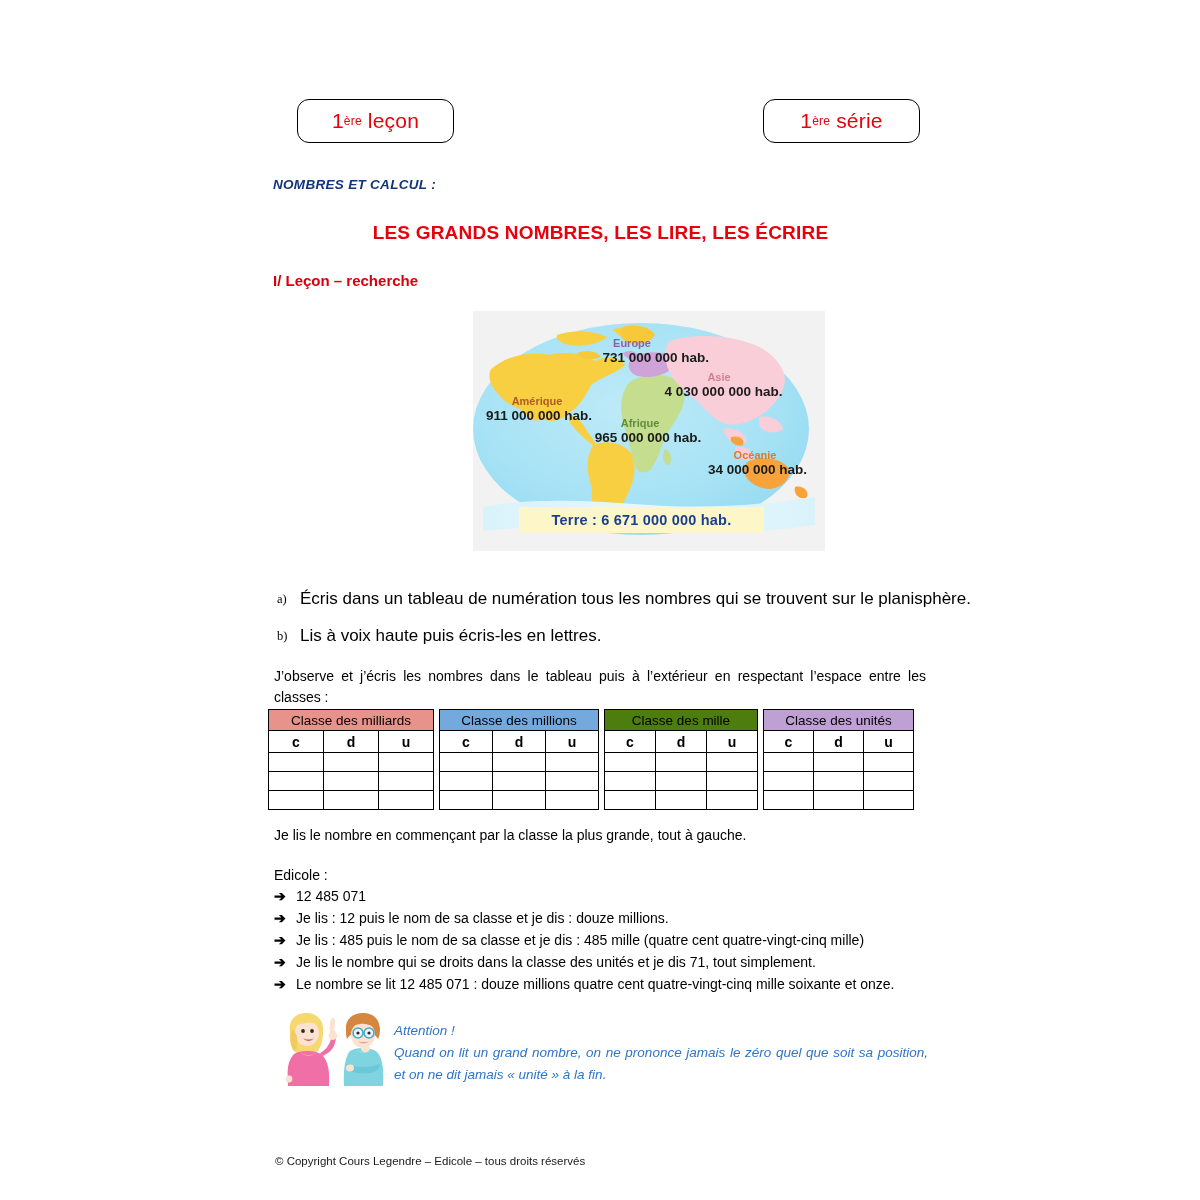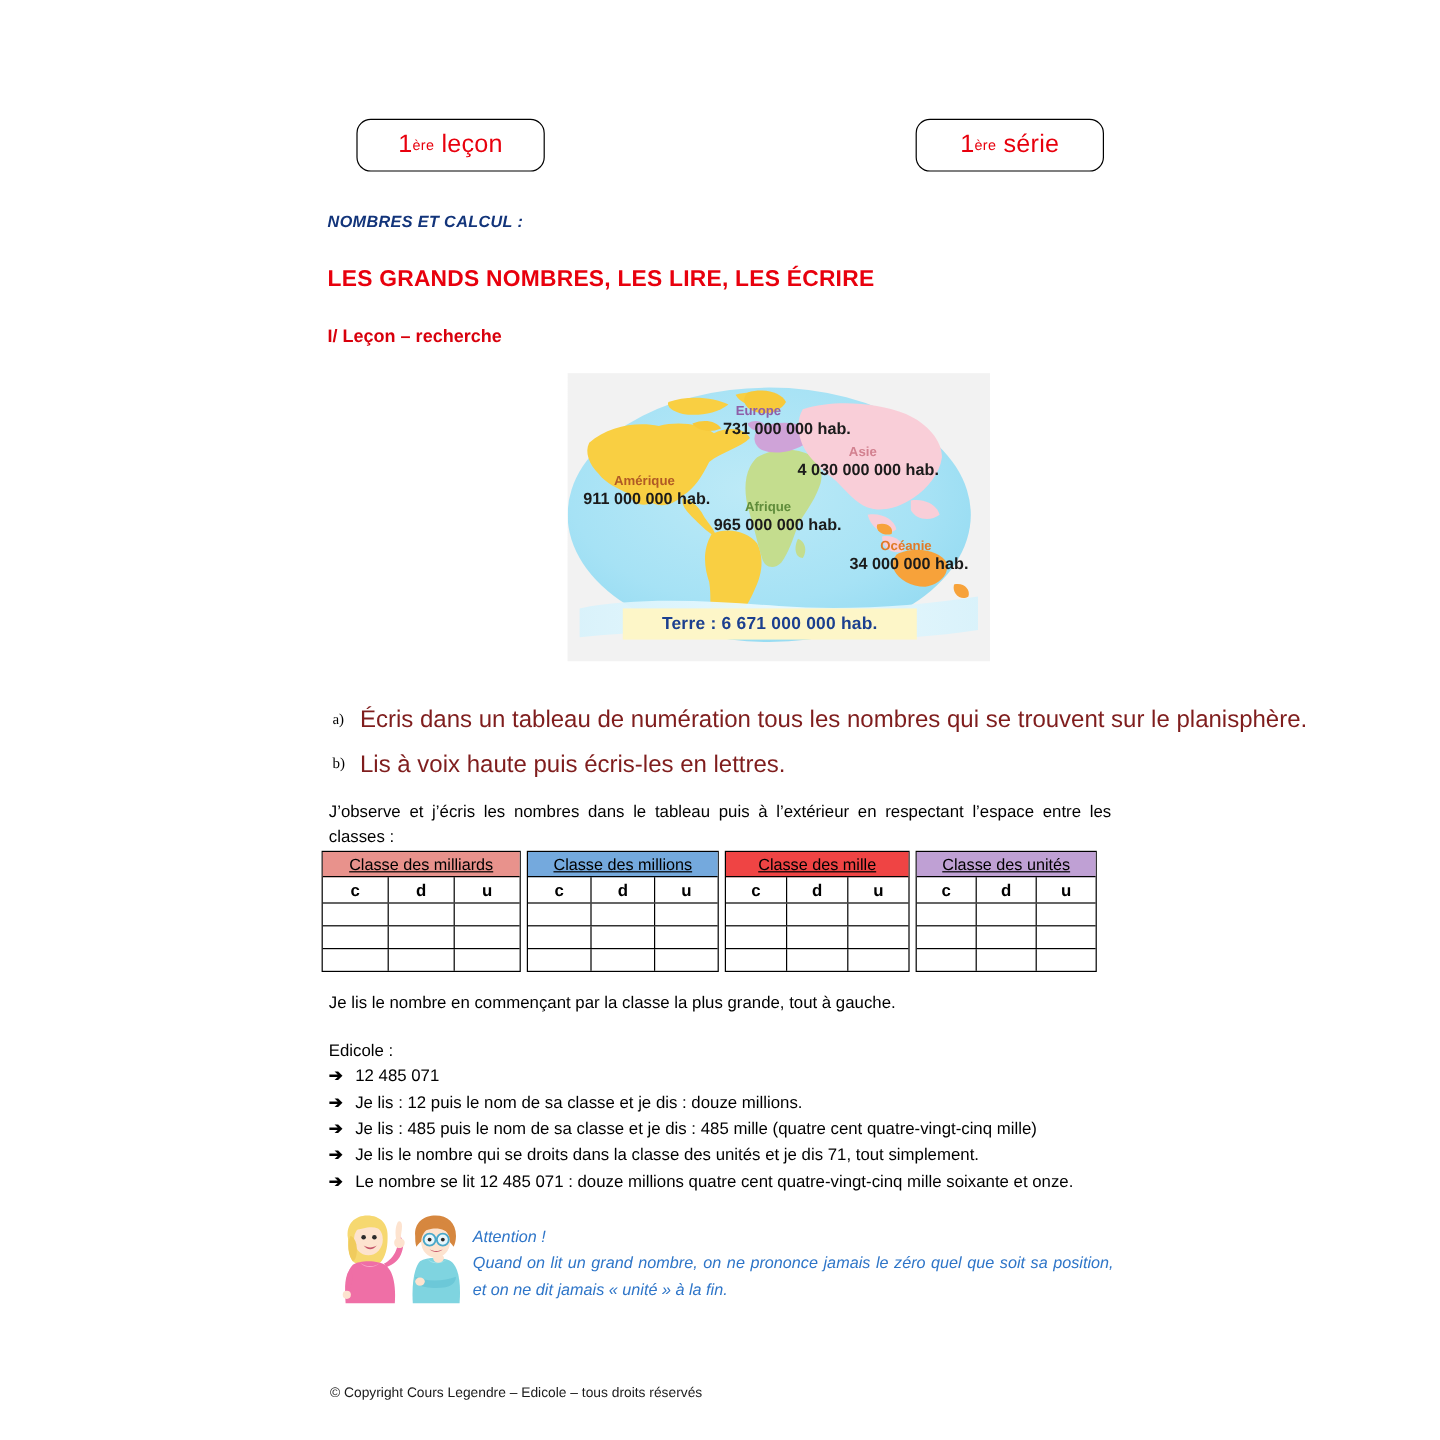--- a/index.html
+++ b/index.html
@@ -49,20 +49,21 @@
     font-size: 13.5px;
     font-weight: bold;
     color: #12347a;
     letter-spacing: .3px;
     font-style: italic;
   }
   #main-title {
     position: absolute;
     left: 273px; top: 222px;
     width: 655px;
+    text-align: center;
     font-size: 19px;
     font-weight: bold;
     color: #e8000d;
     letter-spacing: .2px;
   }
   #section-heading {
     position: absolute;
     left: 273px; top: 272px;
     font-size: 15px;
     font-weight: bold;
@@ -104,22 +105,22 @@
     display: flex; align-items: center; justify-content: center;
     color: #1b3f8f;
     font-size: 14.5px;
     font-weight: bold;
     letter-spacing: .2px;
   }
 
   
   .q-item {
     position: absolute;
-    font-size: 20px;
-    color: #7f1d1d;
+    font-size: 17px;
+    color: #000000;
   }
   .q-marker {
     position: absolute;
     font-size: 12.5px;
     font-family: "Liberation Serif", serif;
   }
   #q-a-marker { left: 277px; top: 592px; }
   #q-a-text   { left: 300px; top: 589px; }
   #q-b-marker { left: 277px; top: 629px; }
   #q-b-text   { left: 300px; top: 626px; }
@@ -146,21 +147,20 @@
   }
   .class-head {
     height: 20px;
     border-bottom: 1.6px solid #000;
     display: flex;
     align-items: center;
     justify-content: center;
     font-size: 13.5px;
     color: #000;
     white-space: nowrap;
-    text-decoration: underline;
   }
   .cdu-row {
     display: flex;
     height: 21px;
     border-bottom: 1.5px solid #000;
   }
   .cdu-row.empty { height: 18px; }
   .cdu-row:last-child { border-bottom: none; }
   .cdu-cell {
     border-right: 1.5px solid #000;
@@ -385,21 +385,21 @@
           <div class="cdu-cell"></div>
         </div>
       <div class="cdu-row empty">
           <div class="cdu-cell"></div>
           <div class="cdu-cell"></div>
           <div class="cdu-cell"></div>
         </div>
     </div>
 
     <div class="class-group g-mille">
-      <div class="class-head" style="background:#ef4444">Classe des mille</div>
+      <div class="class-head" style="background:#4d7c0f">Classe des mille</div>
       <div class="cdu-row">
         <div class="cdu-cell">c</div>
         <div class="cdu-cell">d</div>
         <div class="cdu-cell">u</div>
       </div>
       <div class="cdu-row empty">
           <div class="cdu-cell"></div>
           <div class="cdu-cell"></div>
           <div class="cdu-cell"></div>
         </div>

